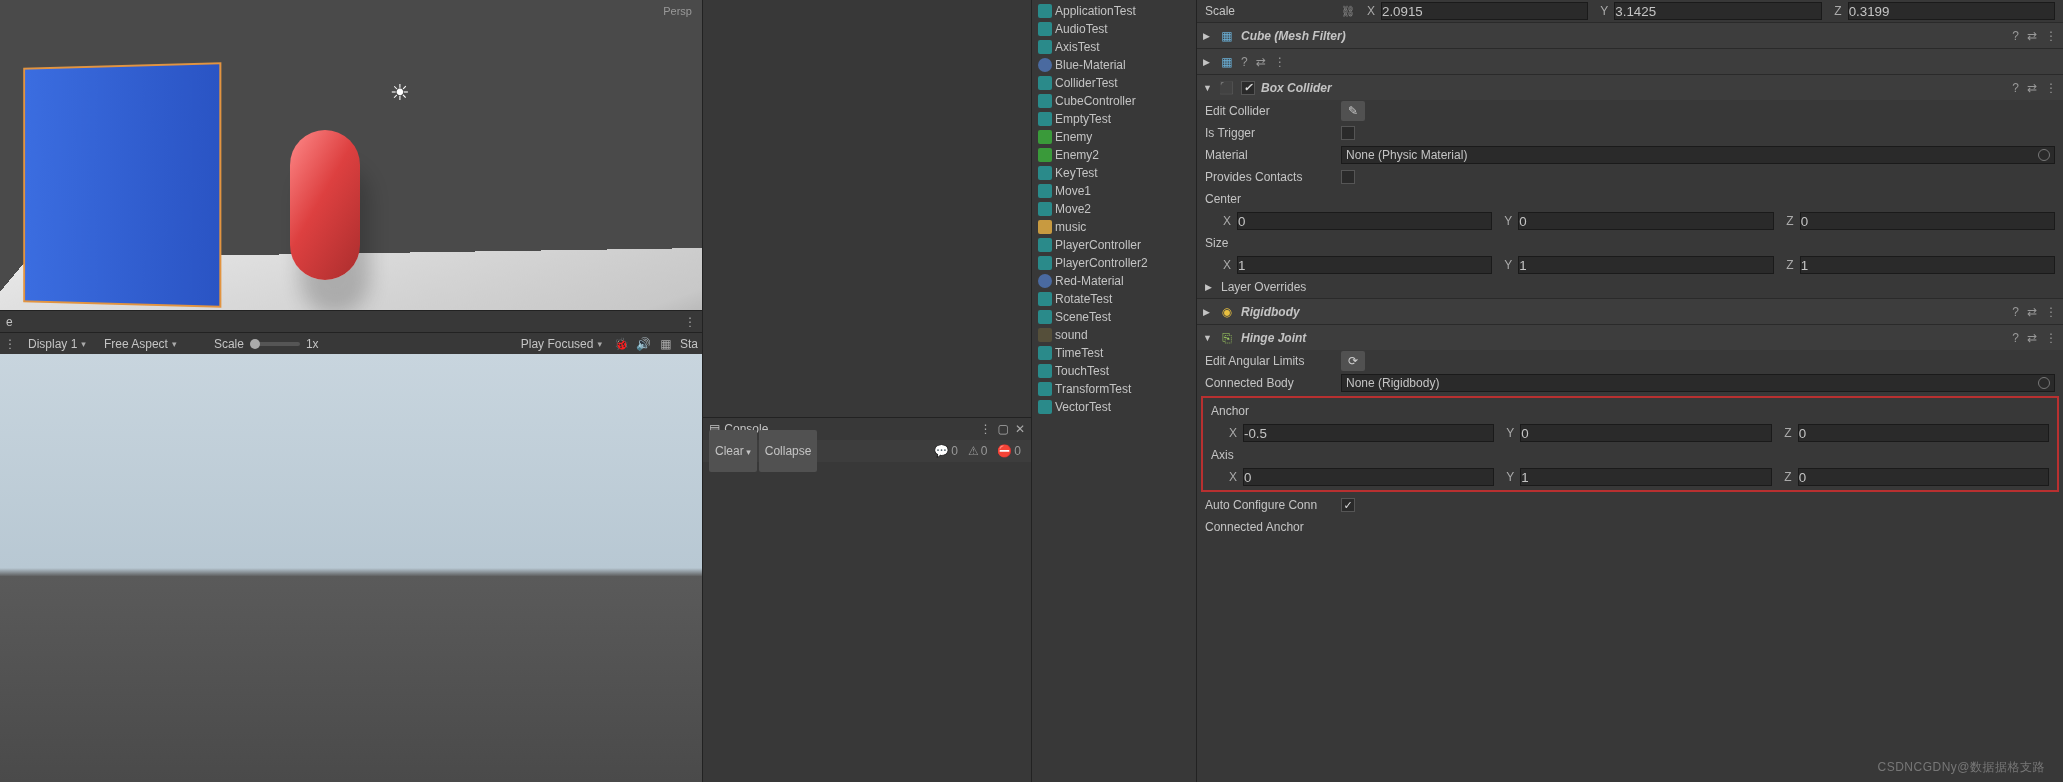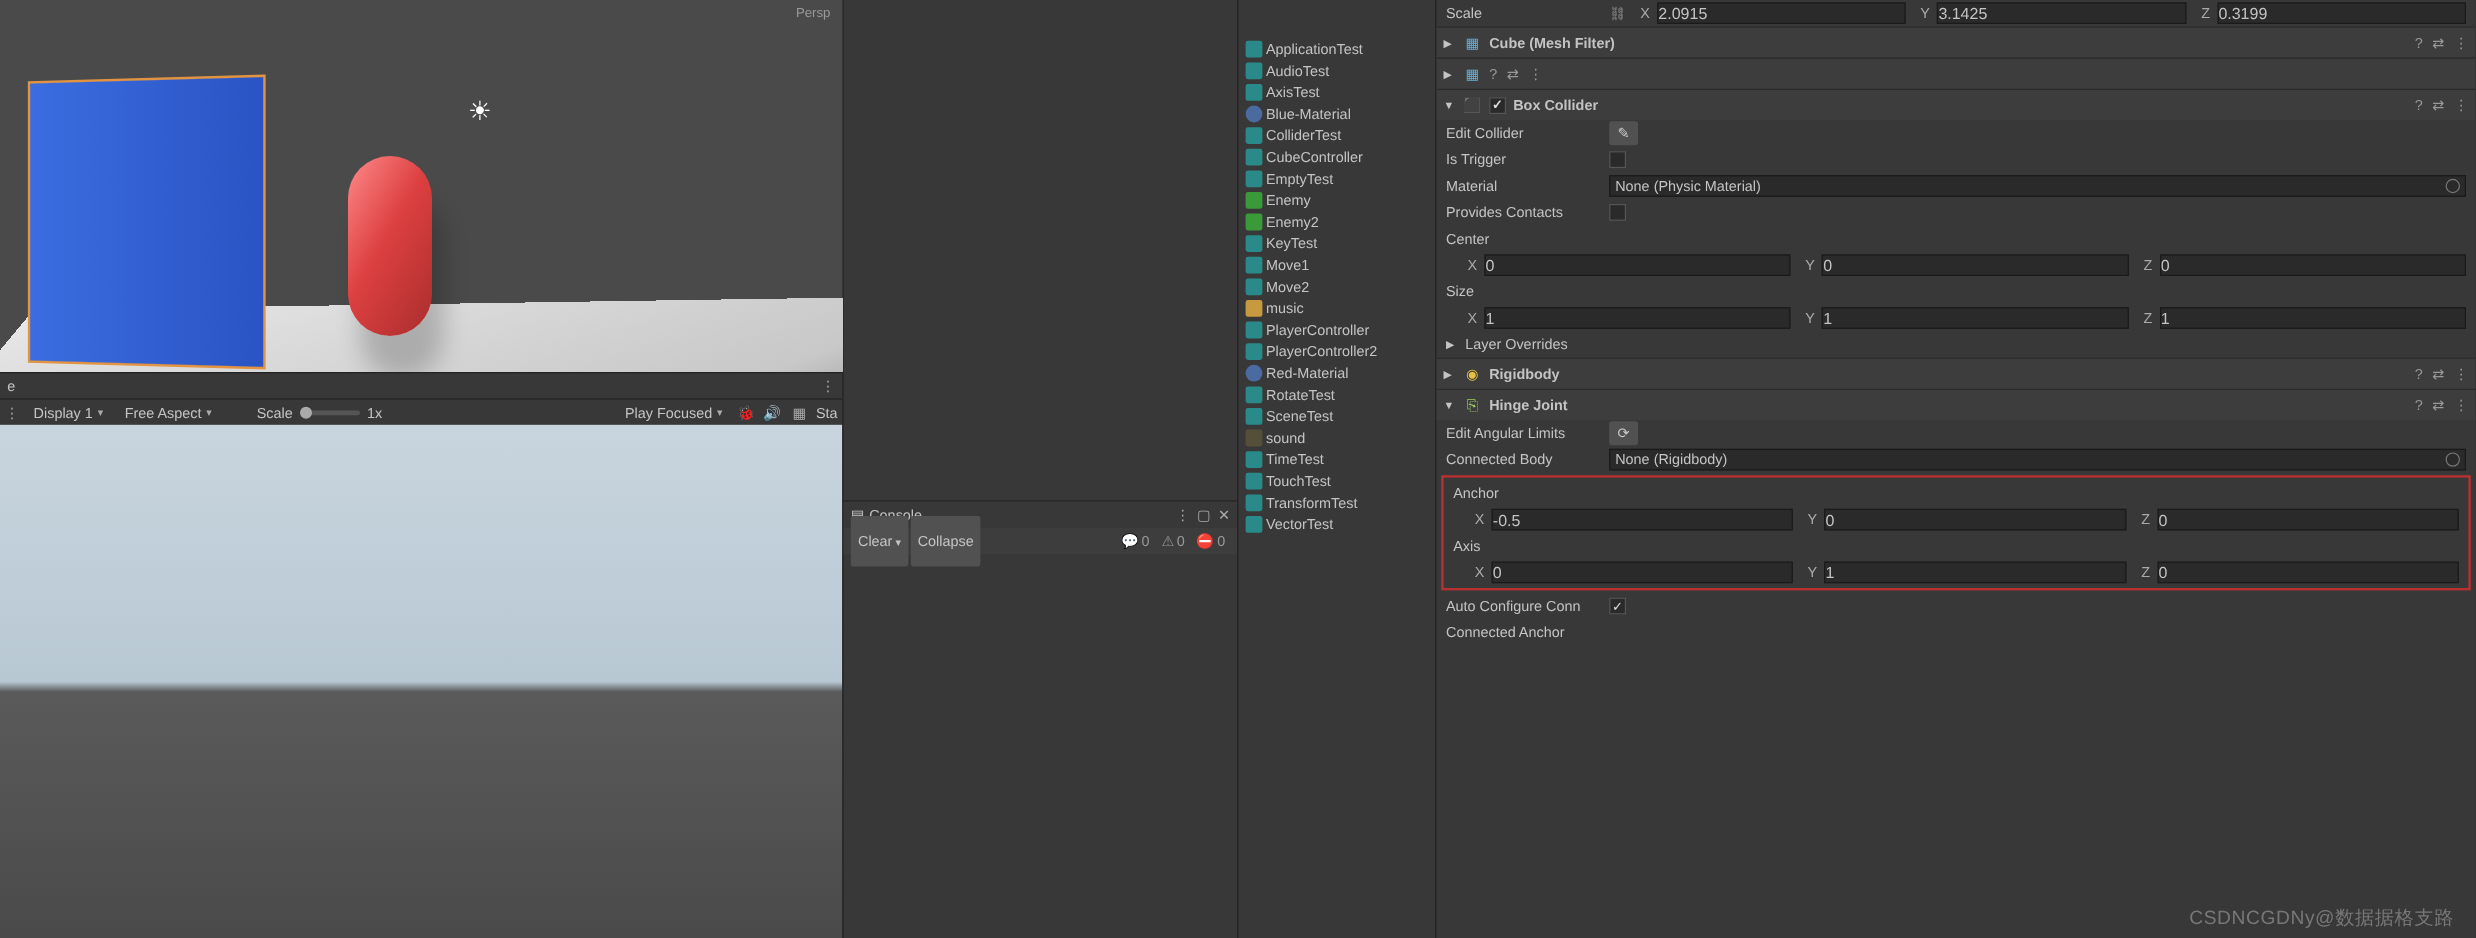--- a/index.html
+++ b/index.html
@@ -24,50 +24,50 @@
 .mid-empty { flex: 1; }
 .console-panel { height: 365px; border-top: 1px solid #222; }
 .console-header { height: 22px; display: flex; align-items: center; gap: 6px; padding: 0 6px; background: #383838; }
 .console-tab { display: flex; align-items: center; gap: 4px; }
 .console-toolbar { height: 22px; display: flex; align-items: center; gap: 6px; padding: 0 6px; background: #3d3d3d; justify-content: space-between; }
 .tb-group { display: flex; align-items: center; gap: 2px; }
 .btn { padding: 14px 6px; background: #515151; border-radius: 2px; cursor: pointer; }
 .btn.dd::after { content: " ▾"; font-size: 9px; }
 .count-badge { display: flex; align-items: center; gap: 2px; padding: 0 4px; color: #999; }
 .hierarchy-panel { width: 165px; background: #383838; display: flex; flex-direction: column; border-left: 1px solid #222; }
-.hier-list { flex: 1; overflow: hidden; padding-top: 2px; margin-top: 30px; }
+.hier-list { flex: 1; overflow: hidden; padding-top: 2px; }
 .hier-item { display: flex; align-items: center; height: 18px; padding-left: 6px; gap: 3px; cursor: pointer; white-space: nowrap; }
 .obj-icon { width: 14px; height: 14px; border-radius: 2px; flex-shrink: 0; }
 .ic-script { background: #2a8a8a; }
 .ic-mat { background: #4a6aa0; border-radius: 50%; }
 .ic-cube { background: #3a9a3a; }
 .ic-music { background: #c89a40; }
 .ic-folder { background: #554f3a; }
 .inspector-panel { width: 867px; background: #383838; border-left: 1px solid #222; display: flex; flex-direction: column; overflow: hidden; }
 .insp-row { display: flex; align-items: center; height: 22px; padding: 0 8px; gap: 6px; }
 .insp-label { width: 130px; flex-shrink: 0; }
 .vec-label { width: 14px; text-align: right; color: #aaa; }
 .vec-input { background: #2a2a2a; border: 1px solid #1a1a1a; color: #c4c4c4; padding: 1px 0; height: 18px; flex: 1; min-width: 0; }
 .comp-header { height: 26px; display: flex; align-items: center; padding: 0 6px; gap: 6px; background: #3d3d3d; border-top: 1px solid #2a2a2a; }
 .comp-arrow { font-size: 9px; cursor: pointer; width: 10px; }
 .comp-icon { width: 16px; height: 16px; display: flex; align-items: center; justify-content: center; }
-.comp-title { flex: 1; font-weight: bold; display: flex; align-items: center; gap: 6px; }
+.comp-title { flex: 1; font-weight: bold; display: flex; align-items: center; gap: 6px; font-style: italic; }
 .comp-actions { display: flex; gap: 8px; color: #999; }
 .comp-action { cursor: pointer; }
 .checkbox { width: 14px; height: 14px; border: 1px solid #555; background: #2a2a2a; display: flex; align-items: center; justify-content: center; cursor: pointer; }
 .checkbox.checked::after { content: "✓"; font-size: 11px; color: #ddd; }
 .small-btn { width: 24px; height: 20px; background: #515151; display: flex; align-items: center; justify-content: center; border-radius: 2px; cursor: pointer; color: #ccc; }
 .obj-field { flex: 1; background: #2a2a2a; border: 1px solid #1a1a1a; height: 18px; display: flex; align-items: center; justify-content: space-between; padding: 0 4px; }
 .obj-circle { width: 12px; height: 12px; border: 1px solid #777; border-radius: 50%; cursor: pointer; }
 .highlight-box { border: 2px solid #b83030; margin: 2px 4px; padding: 2px 0; }
 .icon-mesh { color: #6ab0d8; }
 .icon-box { color: #80c080; }
 .icon-rigid { color: #e8c040; }
 .icon-hinge { color: #a0d060; }
-.watermark { position: absolute; right: 18px; bottom: 6px; color: #777; font-size: 16px; letter-spacing: 0.5px; }
+.watermark { position: absolute; right: 18px; bottom: 6px; color: #777; font-size: 12px; letter-spacing: 0.5px; }
 .link-icon { color: #999; font-size: 11px; }
 .vert-dots { color: #aaa; cursor: pointer; }
 </style>
 </head>
 <body>
 
 <div class="left-panel">
   <div class="scene-view">
     <div class="scene-3d">
       <div class="floor"></div>

